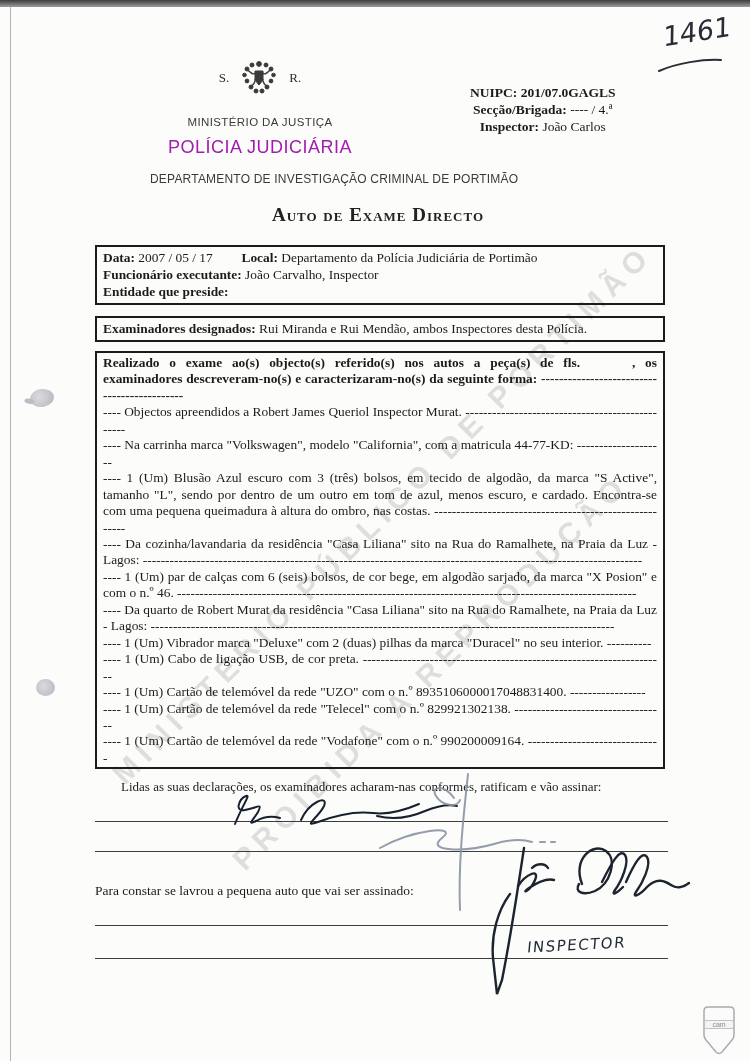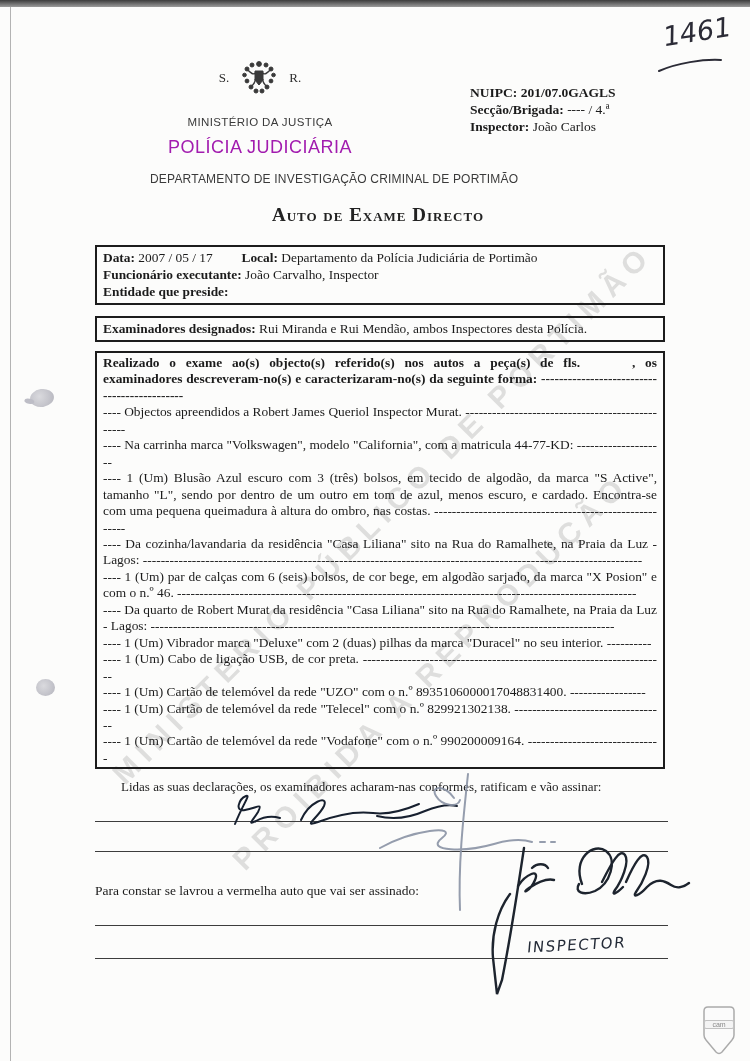--- a/index.html
+++ b/index.html
@@ -29,21 +29,21 @@
 
   
   .hdr{position:absolute;left:150px;top:60px;width:220px;text-align:center;
     font-family:"Liberation Sans",sans-serif;color:#333;}
   .sr-row{display:flex;align-items:center;justify-content:center;gap:10px;
     font-family:"Liberation Serif",serif;font-size:13px;color:#2e2e2e;}
   .ministry{margin-top:20px;font-size:11.5px;letter-spacing:0.4px;color:#3a3a3a;}
   .org{margin-top:9px;font-size:18px;letter-spacing:0.5px;color:#a21caf;}
   .dept{margin-top:14px;font-size:12px;letter-spacing:0.2px;color:#3a3a3a;white-space:nowrap;}
 
-  .case-info{position:absolute;left:470px;top:84px;font-size:13.5px;line-height:17px;}
+  .case-info{position:absolute;left:470px;top:84px;font-size:13.5px;line-height:17px;text-align:center;}
   .b{font-weight:bold;}
 
   .title{position:absolute;left:95px;top:204px;width:566px;text-align:center;
     font-weight:bold;font-size:19px;font-variant:small-caps;letter-spacing:1px;color:#222;}
 
   .box{position:absolute;left:95px;width:554px;border:2px solid #1c1c1c;
     padding:2px 6px;font-size:13.4px;line-height:17.2px;background:transparent;}
   .box1{top:245px;height:52px;}
   .box2{top:316px;height:18px;}
   .box3{top:351px;height:410px;line-height:16.45px;text-align:justify;overflow:hidden;}
@@ -198,21 +198,21 @@
 
     <svg class="sig sig2" width="210" height="140" viewBox="0 0 210 140">
       <g fill="none" stroke="#8a93a5" stroke-width="2" stroke-linecap="round" opacity="0.9">
         <path d="M100,2 C96,40 90,90 92,138"></path>
         <path d="M86,26 C76,12 62,14 68,24 C74,34 90,36 92,28"></path>
         <path d="M12,76 C44,58 92,52 74,66 C56,80 98,80 126,72 C146,66 158,68 164,70"></path>
         <path d="M172,70 h5 M183,70 h4"></path>
       </g>
     </svg>
 
-    <div class="record">Para constar se lavrou a vermelha auto que vai ser assinado:</div>
+    <div class="record">Para constar se lavrou a pequena auto que vai ser assinado:</div>
 
     <div class="sigline sl3"></div>
     <div class="sigline sl4"></div>
 
     <svg class="sig sig3" width="230" height="165" viewBox="0 0 230 165">
       <g fill="none" stroke="#1d242e" stroke-width="2.4" stroke-linecap="round">
         <path d="M62,8 C56,48 48,100 40,140 L35,154 L31,118 C29,94 36,70 48,54"></path>
         <path d="M56,46 C64,34 78,28 73,40 C68,52 58,54 67,48 C76,42 84,38 92,40"></path>
         <path d="M70,28 C75,23 83,23 86,28"></path>
         <path d="M120,44 C110,18 132,2 144,11 C156,20 148,44 133,51 C121,56 112,52 117,44"></path>

